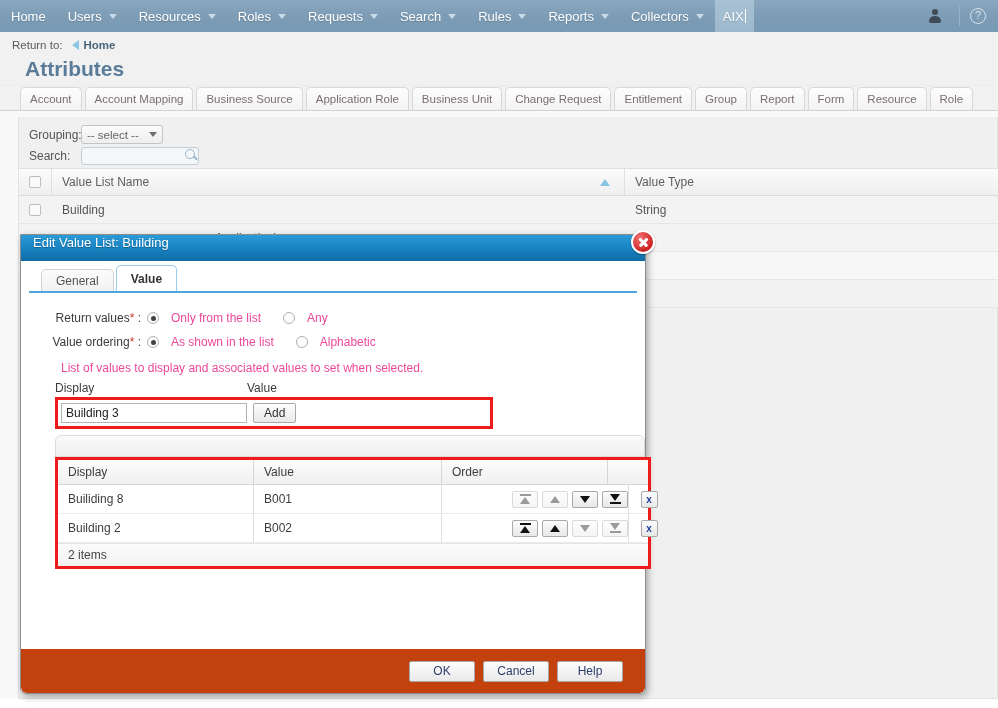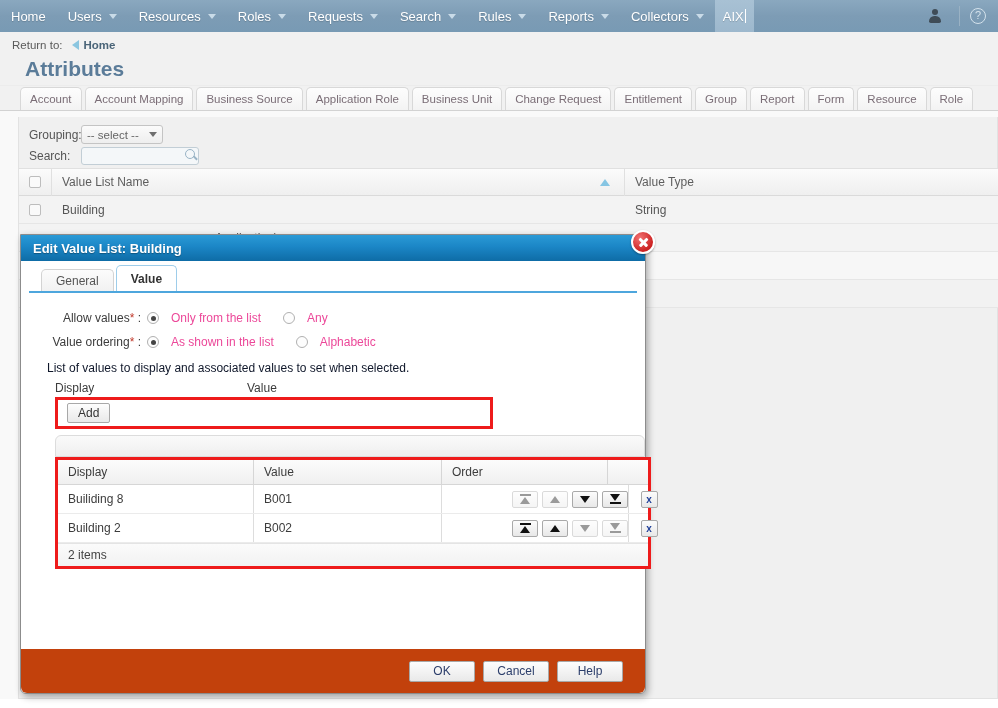--- a/index.html
+++ b/index.html
@@ -232,25 +232,25 @@
     width: 626px; height: 460px;
     background:#ffffff;
     border:1px solid #8c8c8c;
     border-radius: 0 0 6px 6px;
     box-shadow: 2px 3px 7px rgba(0,0,0,.32);
     z-index: 50;
   }
   .dlg-title {
     height: 26px;
     background: linear-gradient(to bottom,#2a9ad6 0%,#1b86c6 45%,#0e6ca6 100%);
-    display:flex; align-items:center;
+    display:flex; align-items:flex-start;
     padding-left: 12px;
     color:#ffffff;
     font-size: 13px;
-    font-weight: bold;
+    font-weight: normal;
     position:relative;
     text-shadow: 0 1px 1px rgba(0,0,0,.3);
   }
   .dlg-close {
     position:absolute; right:-10px; top:-5px;
     width: 24px; height: 24px; border-radius:50%;
     background: radial-gradient(circle at 35% 30%, #f27272, #cc2222 70%);
     border: 2px solid #ffffff;
     box-shadow: 0 1px 2px rgba(0,0,0,.35);
     cursor:pointer;
@@ -315,22 +315,22 @@
     border:1px solid #b0b0b0;
     background:#fdfdfd;
     position:relative;
   }
   .radio.on::after {
     content:""; position:absolute; left:2.5px; top:2.5px;
     width:5px;height:5px;border-radius:50%;background:#444;
   }
 
   .hint {
-    margin: 12px 0 6px 26px;
-    font-size: 12px; color:#0f172a;
+    margin: 12px 0 6px 40px;
+    font-size: 12px; color:#ec4899;
   }
 
   
   .addrow-wrap {
     margin: 0 0 0 34px;
     width: 430px;
   }
   .addrow-heads {
     display:flex; font-size:12px; color:#3c3c3c; padding-bottom:2px;
   }
@@ -641,21 +641,21 @@
       <span>General</span>
     </div>
     <div class="dlg-tab sel">
       <span>Value</span>
     </div>
   </div>
 
   <div class="dlg-body">
 
     <div class="field-row">
-      <div class="field-label"><span>Allow values</span><span class="req">*</span> <span>:</span></div>
+      <div class="field-label"><span>Return values</span><span class="req">*</span> <span>:</span></div>
       <div class="radio-opt">
         <span class="radio on"></span>
         <span>Only from the list</span>
       </div>
       <div class="radio-opt">
         <span class="radio"></span>
         <span>Any</span>
       </div>
     </div>
 
@@ -674,20 +674,21 @@
     <div class="hint">List of values to display and associated values to set when selected.</div>
 
     <div class="addrow-wrap">
       <div class="addrow-heads">
         <span class="h1">Display</span>
         <span>Value</span>
       </div>
     </div>
 
     <div class="addrow" style="margin-left:34px">
+      <input class="txtin display" type="text" value="Building 3" style="">
       <button class="btn btn-add">Add</button>
     </div>
 
     <div class="toolstrip"></div>
 
     <div class="vtable">
       <div class="vt-head">
         <div class="vc-display">Display</div>
         <div class="vc-value">Value</div>
         <div class="vc-order">Order</div>

